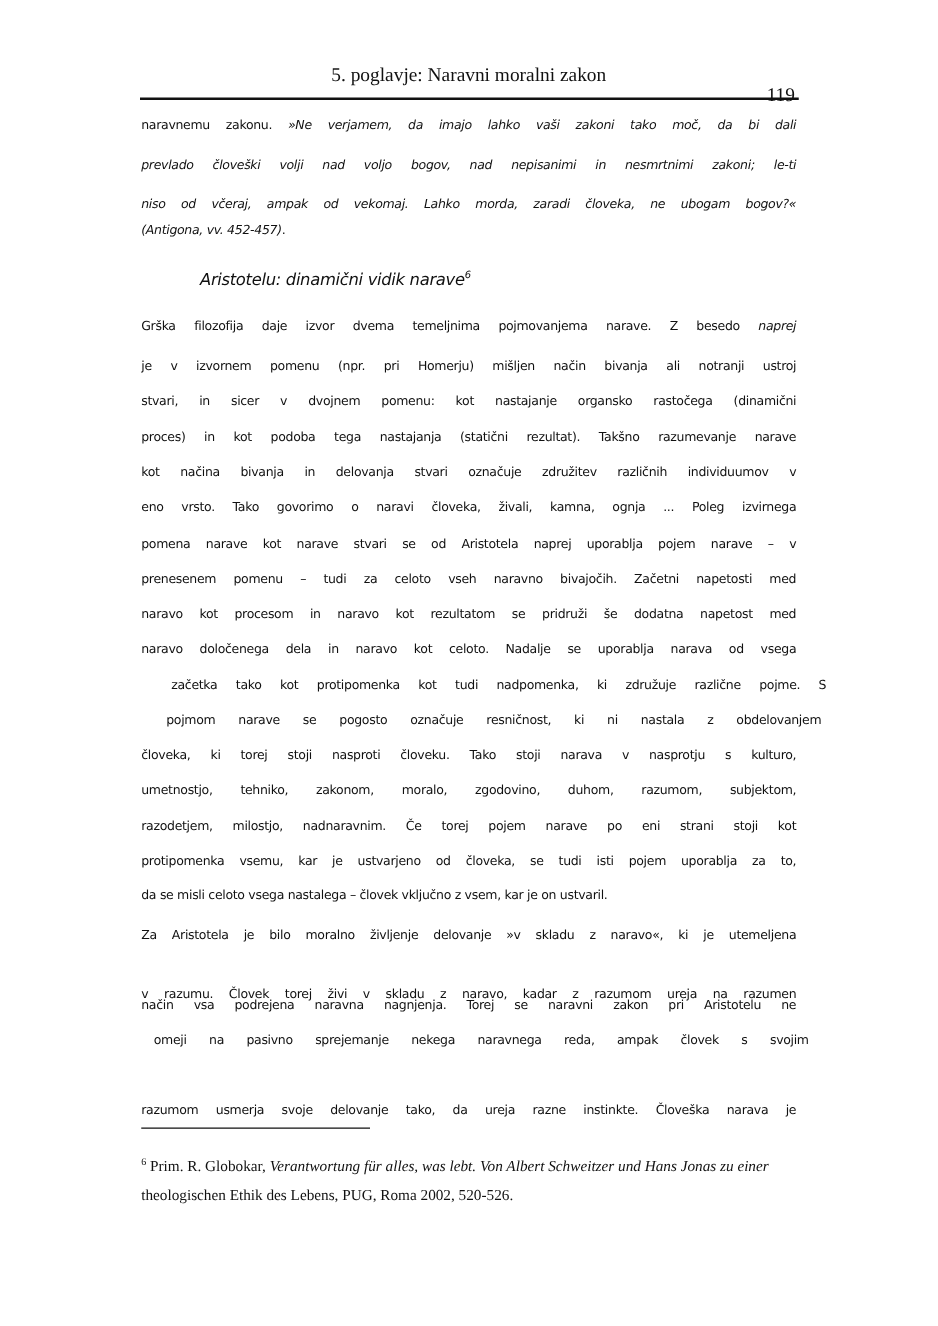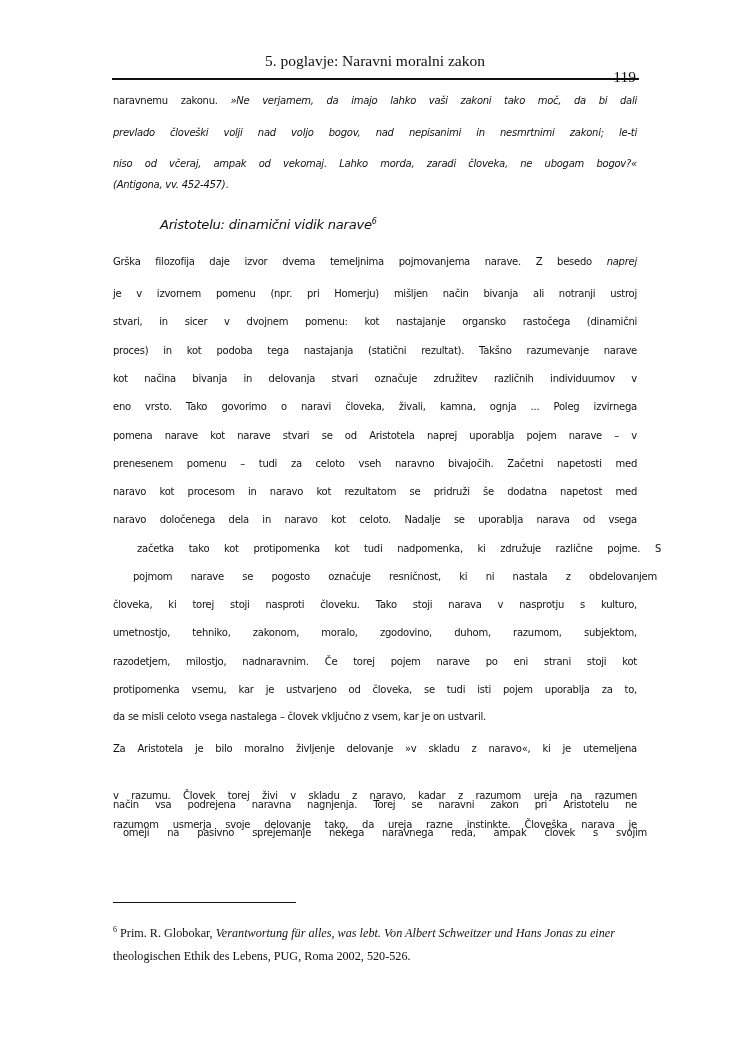--- a/index.html
+++ b/index.html
@@ -51,18 +51,18 @@
     <div class="line" style="top: 653px;">razodetjem, milostjo, nadnaravnim. Če torej pojem narave po eni strani stoji kot</div>
     <div class="line" style="top: 681px;">protipomenka vsemu, kar je ustvarjeno od človeka, se tudi isti pojem uporablja za to,</div>
     <div class="line last" style="top: 708px;">da se misli celoto vsega nastalega – človek vključno z vsem, kar je on ustvaril.</div>
   </div>
 
 <div id="p2">
     <div class="line" style="top: 740px;">Za Aristotela je bilo moralno življenje delovanje »v skladu z naravo«, ki je utemeljena</div>
     <div class="line" style="top: 768px; margin-top: 19px;">v razumu. Človek torej živi v skladu z naravo, kadar z razumom ureja na razumen</div>
     <div class="line" style="top: 796px;">način vsa podrejena naravna nagnjenja. Torej se naravni zakon pri Aristotelu ne</div>
     <div class="line" style="top: 824px; margin-left: 10px;">omeji na pasivno sprejemanje nekega naravnega reda, ampak človek s svojim</div>
-    <div class="line" style="top: 816px;">razumom usmerja svoje delovanje tako, da ureja razne instinkte. Človeška narava je</div>
+    <div class="line" style="top: 880px;">razumom usmerja svoje delovanje tako, da ureja razne instinkte. Človeška narava je</div>
   </div>
 
 <div class="fnrule"></div>
 <div class="fn" style="top:925px"><span class="sup">6</span><span> Prim. R. Globokar, </span><span style="font-style:italic">Verantwortung für alles, was lebt. Von Albert Schweitzer und Hans Jonas zu einer</span></div>
 <div class="fn" style="top:948px"><span style="">theologischen Ethik des Lebens</span><span>, PUG, Roma 2002, 520-526.</span></div>
 
 </body></html>

